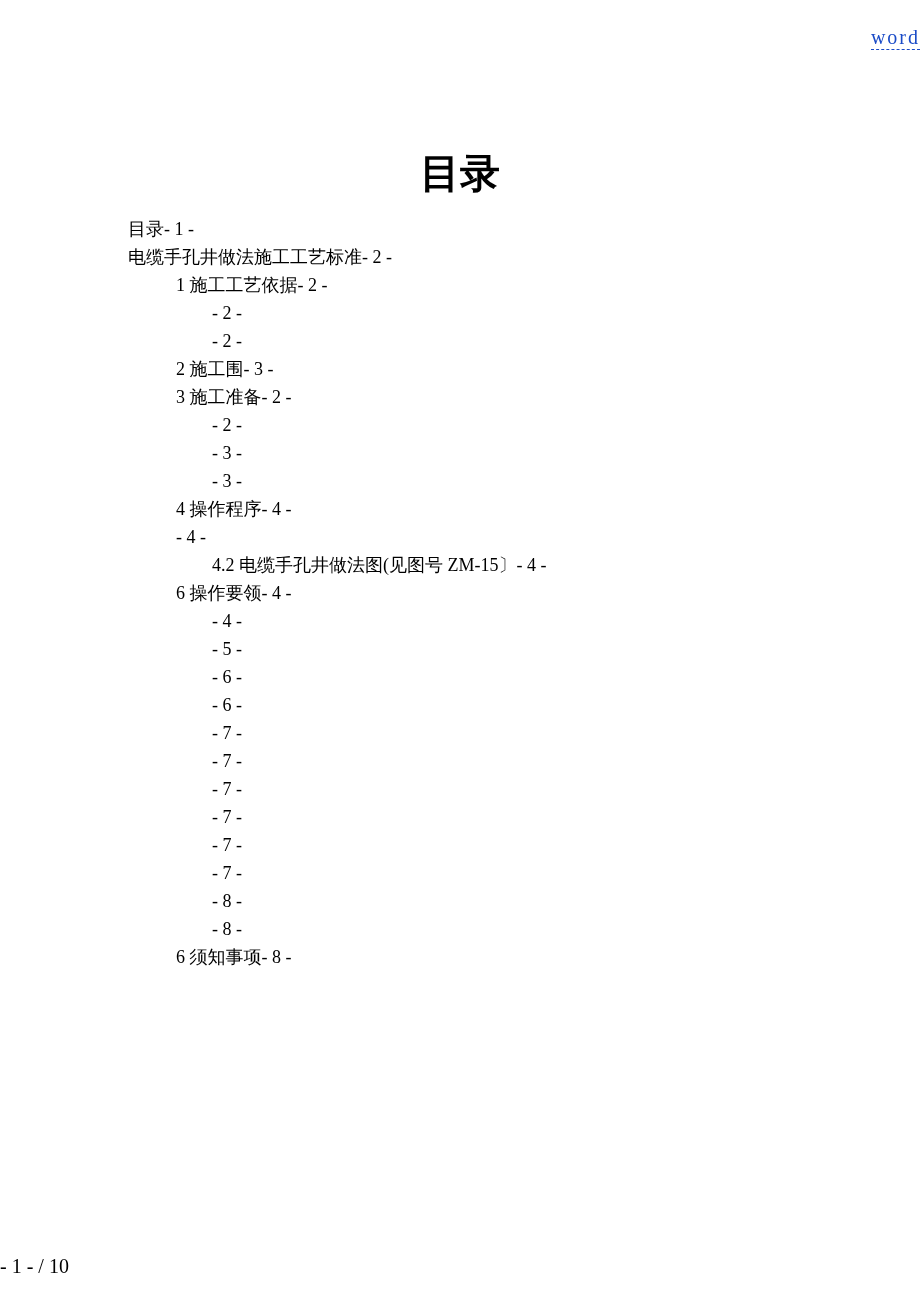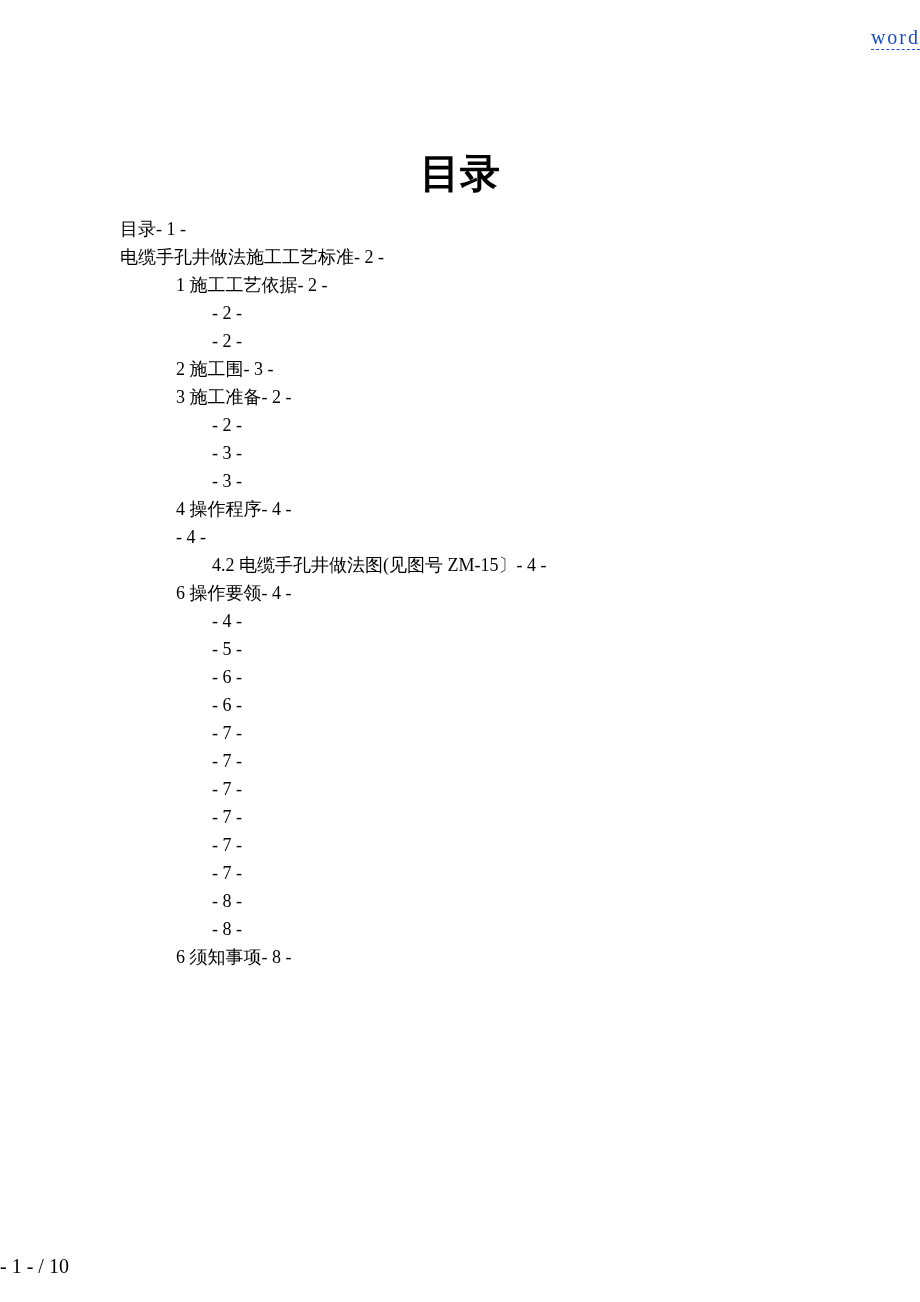--- a/index.html
+++ b/index.html
@@ -39,21 +39,21 @@
     margin-top: 16px;
   }
   .toc {
     position: absolute;
     top: 215px;
     left: 112px;
     font-size: 18px;
     line-height: 28px;
     font-family: "SimSun", "Times New Roman", serif;
   }
-  .toc .l0 { margin-left: 8px; }
+  .toc .l0 { margin-left: 16px; }
   .toc .l1 { margin-left: 64px; }
   .toc .l2 { margin-left: 100px; }
   .footer {
     position: absolute;
     bottom: 24px;
     left: 0;
     right: 0;
     font-size: 20px;
     font-family: "Times New Roman", serif;
   }

